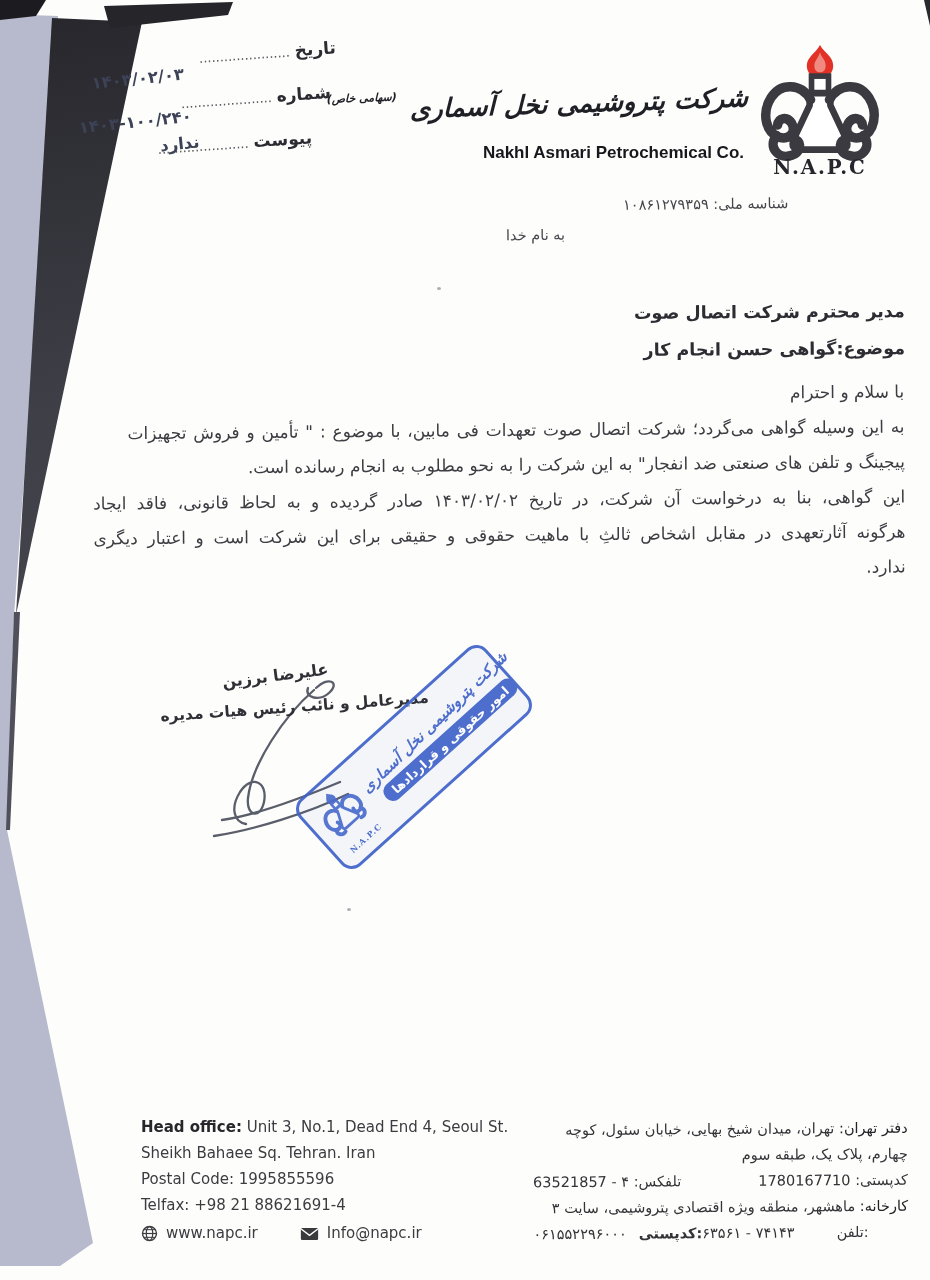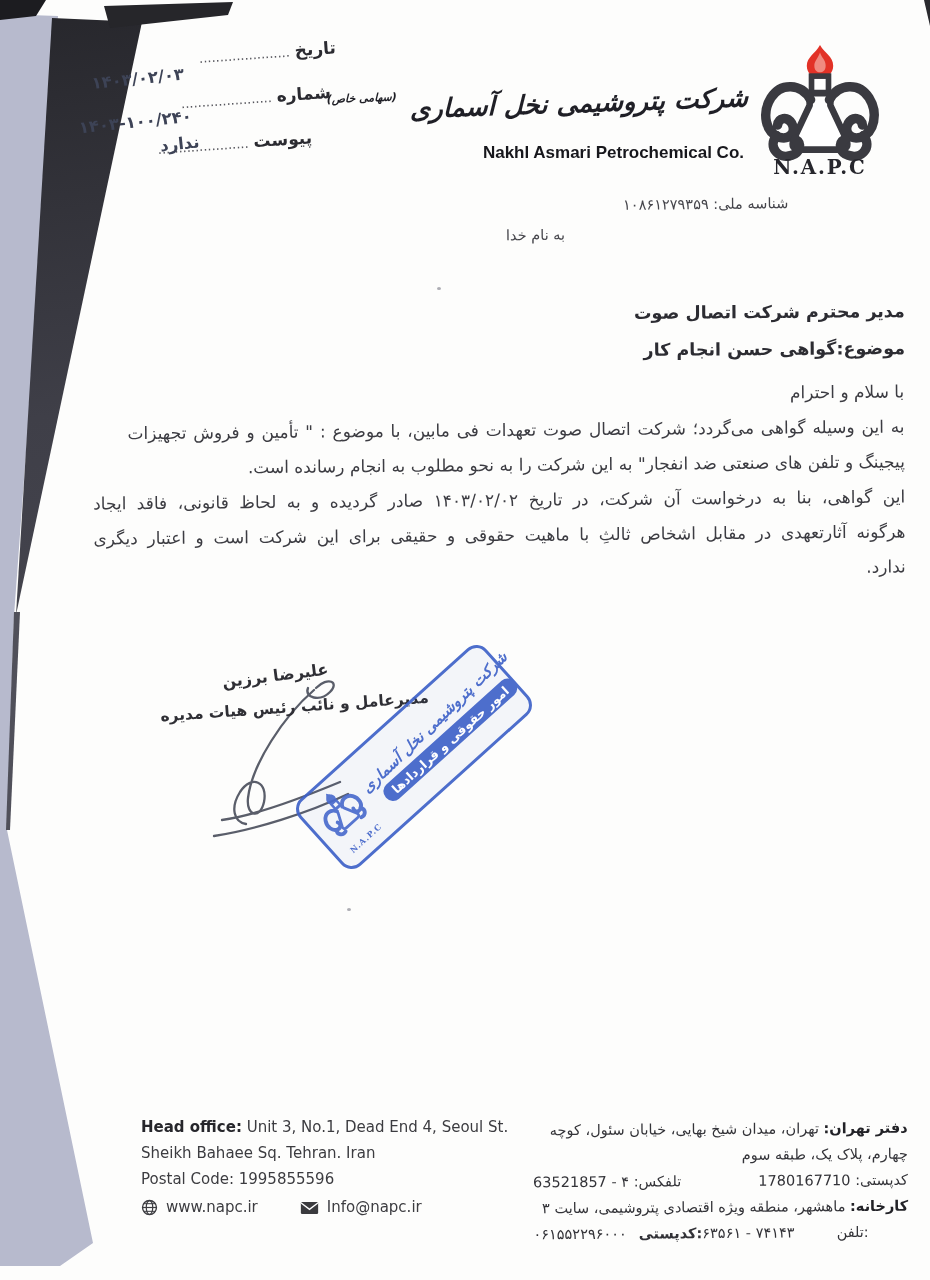--- a/index.html
+++ b/index.html
@@ -61,21 +61,21 @@
                 font-size:12.5px;padding:2px 10px;display:inline-block;white-space:nowrap;}
 
   .f-en{position:absolute;left:95px;top:1114px;font-size:15px;color:#3c3c40;line-height:26px;
         font-family:"DejaVu Sans",sans-serif;margin-left:46px;}
   .f-en b{color:#26262b;}
   .f-en-links{display:flex;align-items:center;gap:14px;margin-top:2px;}
   .f-icon{display:inline-block;vertical-align:middle;margin-right:8px;}
 
   .f-fa{position:absolute;right:22px;top:1116px;width:375px;direction:rtl;text-align:right;
         font-size:14.5px;color:#333338;line-height:26px;transform:rotate(-0.4deg);}
-  .f-fa .lbl{font-weight:bold;color:#222227;}
+  .f-fa .lbl{font-weight:normal;color:#222227;}
   .f-fa-row{display:flex;direction:ltr;justify-content:space-between;align-items:baseline;}
   .ltr{direction:ltr;unicode-bidi:isolate;}
   .f-fa-l2{margin-left:148px;text-align:right;}
   .f-row5{display:flex;direction:ltr;align-items:baseline;gap:0;white-space:nowrap;}
   .f-row5 .s1{margin-right:12px;}
   .f-row5 .s2{margin-right:0;font-weight:bold;}
   .f-row5 .s3{margin-right:42px;}
 </style>
 </head>
 <body>
@@ -185,20 +185,21 @@
     <div class="stamp-text">
       <div class="stamp-line1">شرکت پتروشیمی نخل آسماری</div>
       <div class="stamp-banner">امور حقوقی و قراردادها</div>
     </div>
   </div>
 
   <div class="f-en">
     <div><b>Head office:</b><span> Unit 3, No.1, Dead End 4, Seoul St.</span></div>
     <div>Sheikh Bahaee Sq. Tehran. Iran</div>
     <div>Postal Code: 1995855596</div>
+    <div>Telfax: +98 21 88621691-4</div>
     <div class="f-en-links">
       <span>
         <svg class="f-icon" width="17" height="17" viewBox="0 0 20 20">
           <circle cx="10" cy="10" r="8.2" fill="none" stroke="#3c3c40" stroke-width="1.6"></circle>
           <ellipse cx="10" cy="10" rx="3.8" ry="8.2" fill="none" stroke="#3c3c40" stroke-width="1.4"></ellipse>
           <line x1="1.8" y1="10" x2="18.2" y2="10" stroke="#3c3c40" stroke-width="1.4"></line>
           <line x1="3" y1="5.5" x2="17" y2="5.5" stroke="#3c3c40" stroke-width="1.2"></line>
           <line x1="3" y1="14.5" x2="17" y2="14.5" stroke="#3c3c40" stroke-width="1.2"></line>
         </svg><span>www.napc.ir</span>
       </span>

